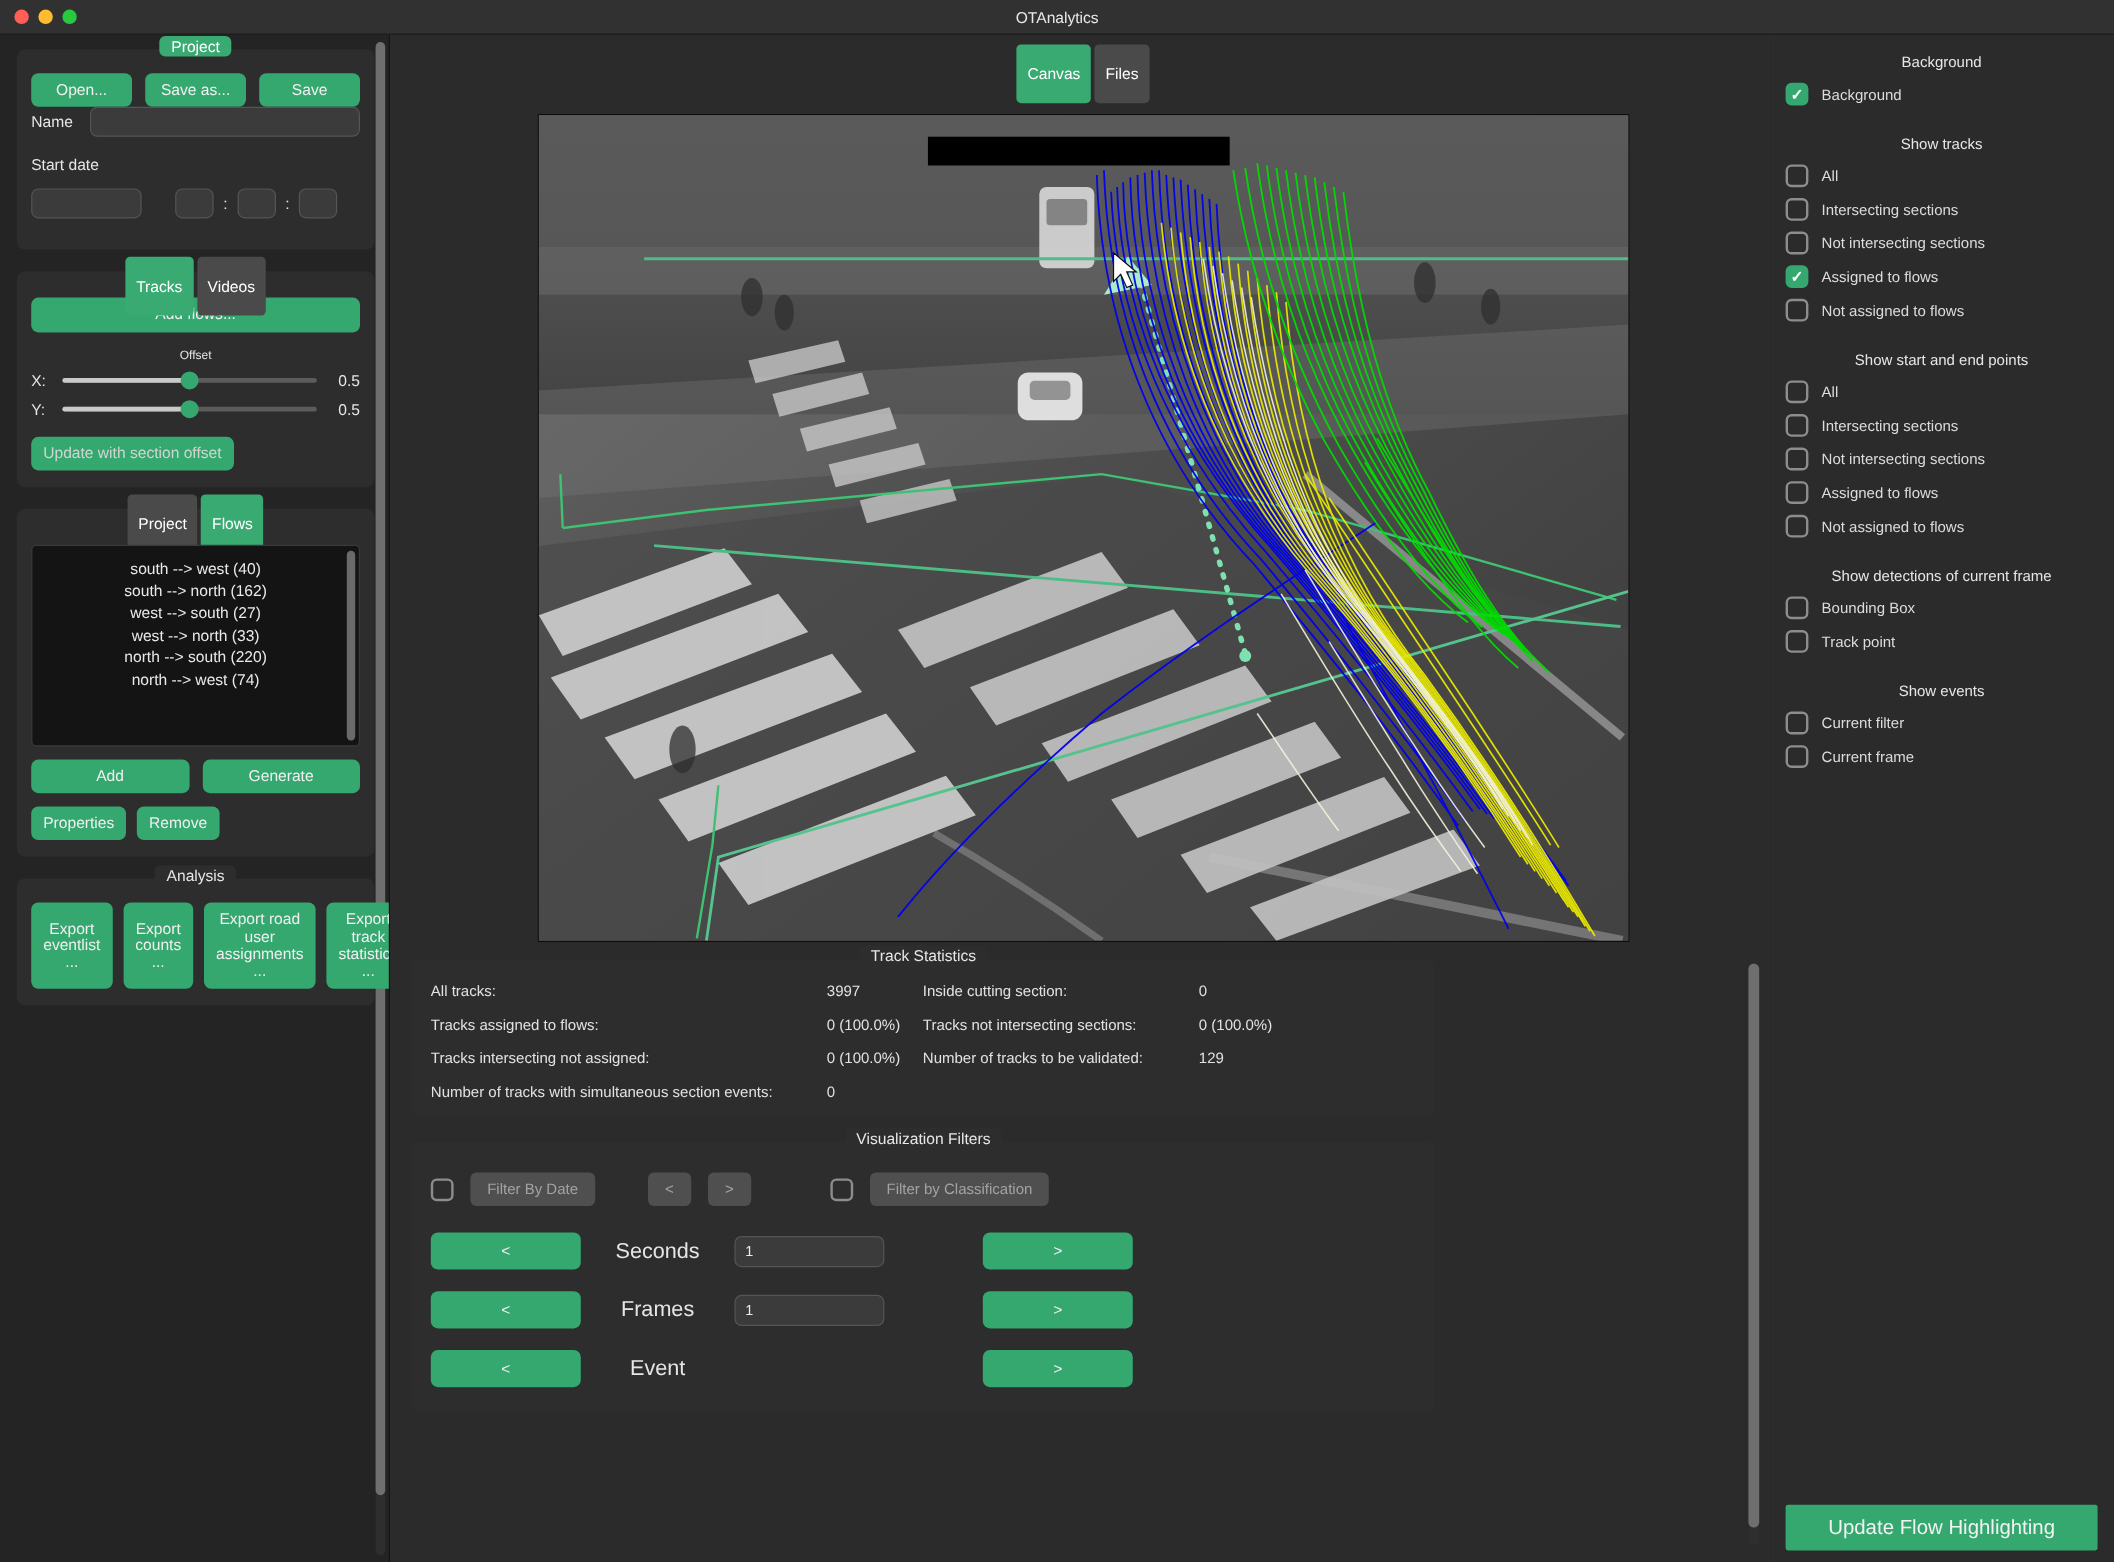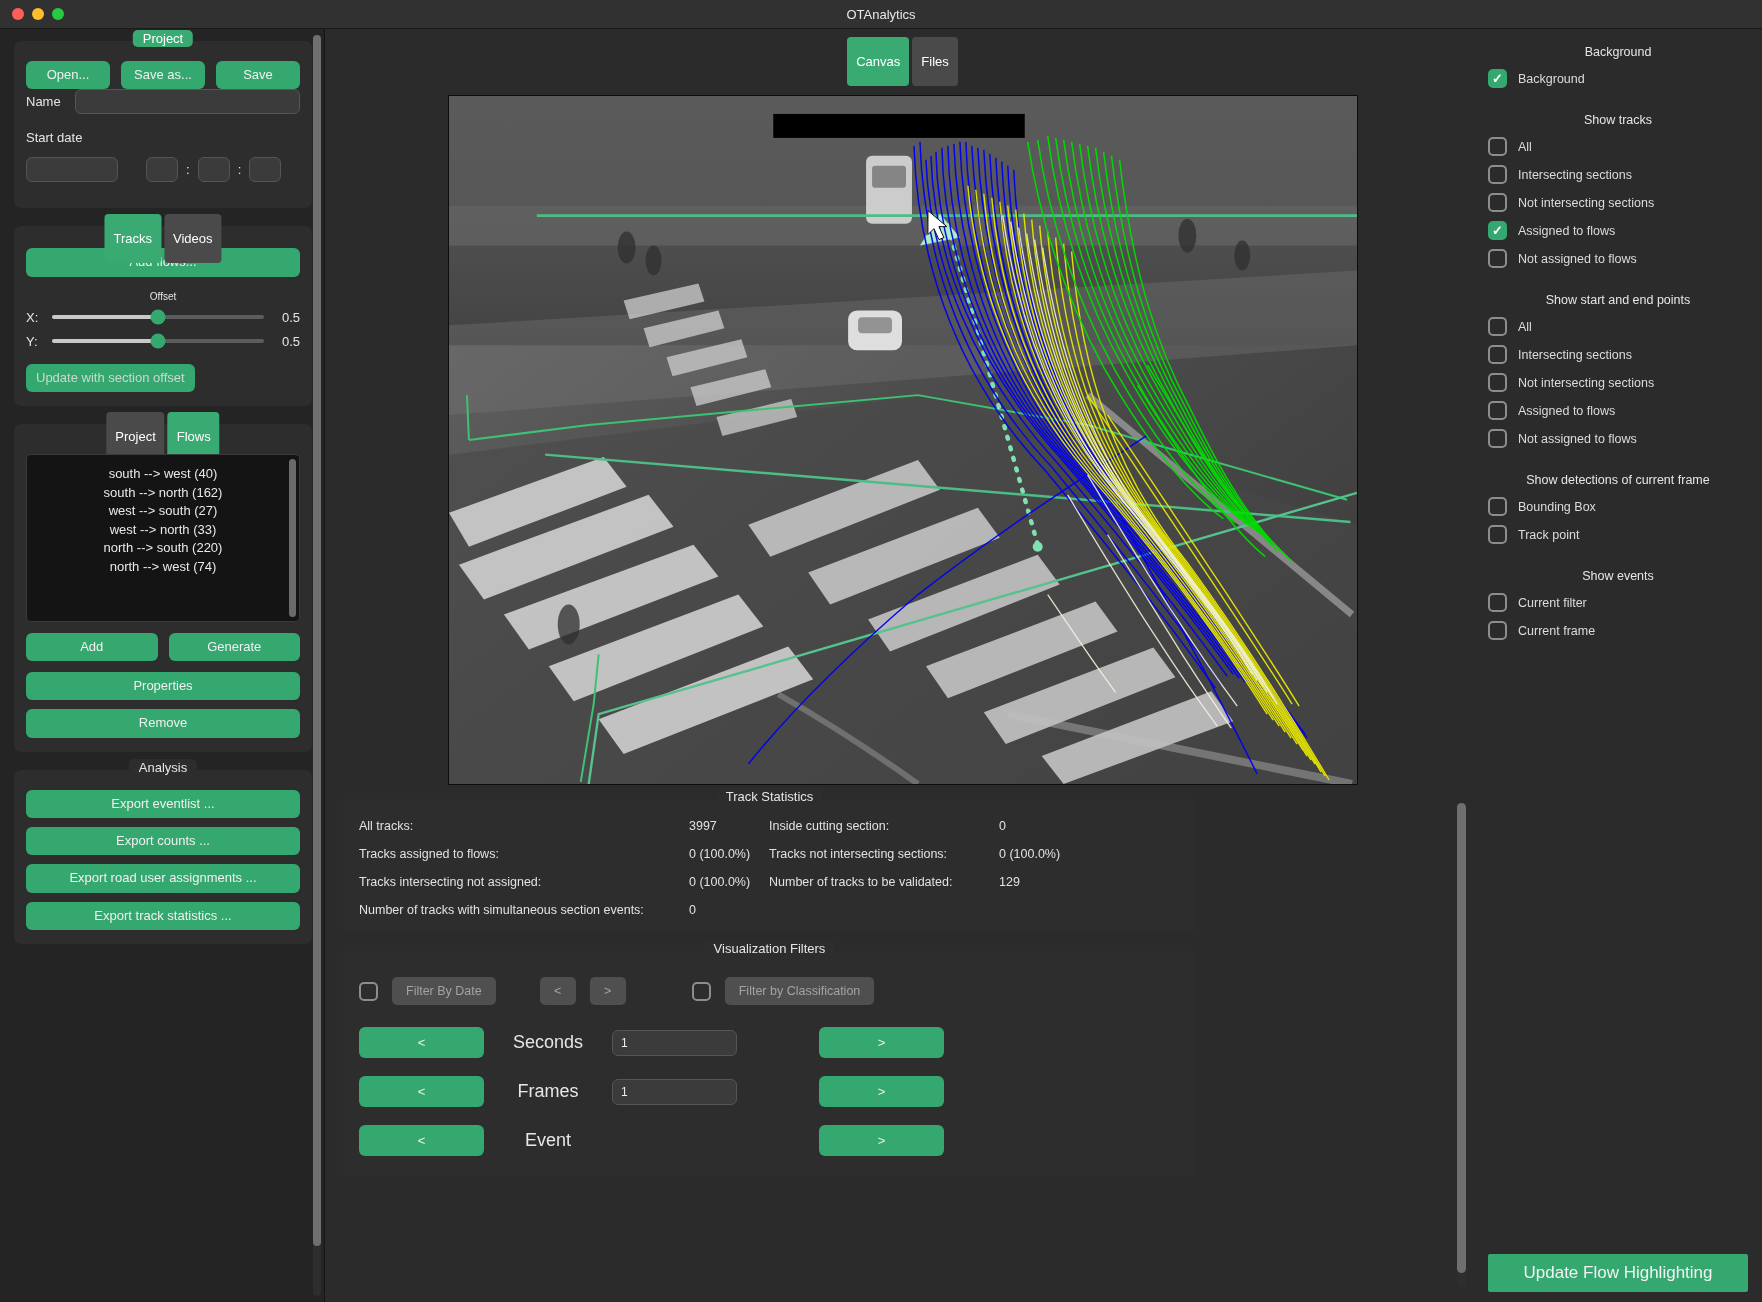--- a/index.html
+++ b/index.html
@@ -137,21 +137,21 @@
     padding: 1px 0; line-height: 1.28;
   }
   .lb-scroll {
     position: absolute; right: 3px; top: 4px; bottom: 4px; width: 7px;
     background: #1f1f1f; border-radius: 4px;
   }
   .lb-scroll::after{
     content:""; position:absolute; left:0; top:0; width:7px; height:100%;
     background:#6a6a6a; border-radius:4px;
   }
-  .stack { display: flex; flex-direction: column; gap: 9px; margin-top: 11px; }
+  .stack { display: flex; flex-direction: row; gap: 9px; margin-top: 11px; }
   
   .centercol {
     flex: 1; min-width: 0; display: flex; flex-direction: column;
     background: #2b2b2b;
     padding: 8px 10px 10px 12px;
   }
   .canvas-tabs { display: flex; justify-content: center; gap: 3px; margin-bottom: 9px; }
   .canvasbox {
     background: #2b2b2b;
     border-radius: 5px;

